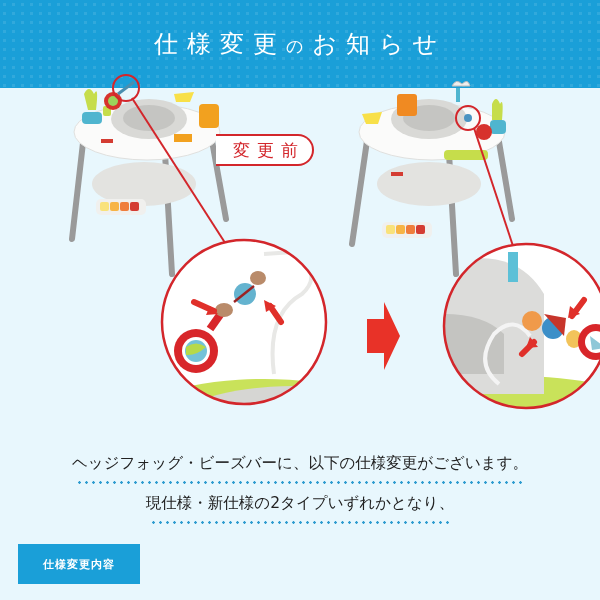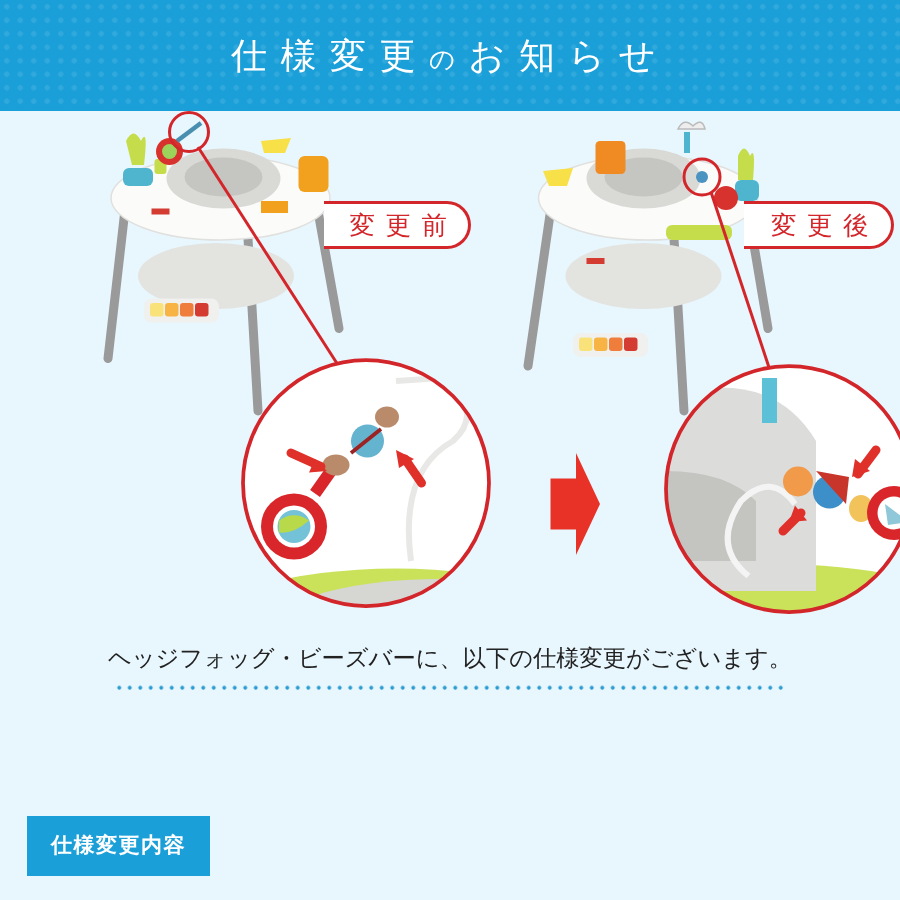--- a/index.html
+++ b/index.html
@@ -4,21 +4,21 @@
 <style>
   * { box-sizing: border-box; margin: 0; padding: 0; }
   html, body { width: 600px; height: 600px; overflow: hidden; }
   body {
     background: #e8f7fd;
     font-family: "DejaVu Sans", sans-serif;
     color: #333;
     position: relative;
   }
   .header {
-    position: absolute; left: 0; top: 0; width: 600px; height: 74px;
+    position: absolute; left: 0; top: 0; width: 600px; height: 88px;
     background-color: #1a9fd8;
     background-image: radial-gradient(circle, rgba(255,255,255,0.10) 1.6px, transparent 2px);
     background-size: 9px 9px;
     display: flex; align-items: center; justify-content: center;
   }
   .header-title {
     color: #fff; font-size: 24px; letter-spacing: 9px; font-weight: normal;
   }
   .header-title .small { font-size: 17px; }
 
@@ -27,39 +27,39 @@
 
   .tag {
     position: absolute; height: 32px; border: 2px solid #d3262b; background: #fff;
     border-radius: 0 18px 18px 0; border-left: none;
     color: #d3262b; font-size: 17px; letter-spacing: 7px;
     display: flex; align-items: center; justify-content: center; padding-left: 10px;
   }
   .tag-before { left: 172px; top: 60px; width: 98px; }
   .tag-after { left: 452px; top: 60px; width: 100px; }
 
-  .notice { position: absolute; left: 0; top: 425px; width: 600px; }
+  .notice { position: absolute; left: 0; top: 449px; width: 600px; }
   .line {
     text-align: center; font-size: 15.5px; color: #222;
     height: 40px; line-height: 28px; position: relative;
   }
   .line span.txt { display: inline-block; position: relative; padding-bottom: 4px; }
   .line span.txt::after {
     content: ""; position: absolute; left: 4px; right: 4px; bottom: -3px; height: 3px;
     background-image: radial-gradient(circle, #2e9cd0 1.1px, transparent 1.5px);
     background-size: 7px 3px; background-repeat: repeat-x;
   }
 
   .spec {
     position: absolute; left: 18px; top: 544px; width: 564px; height: 40px;
     display: flex; gap: 3px;
   }
   .spec-label, .spec-value {
     background: #1a9fd8; color: #fff; display: flex; align-items: center; justify-content: center;
-    font-size: 14px;
+    font-size: 11px;
   }
   .spec-label { width: 122px; font-weight: bold; letter-spacing: 1px; }
   .spec-value { flex: 1; font-size: 14.5px; letter-spacing: 1px; }
 </style>
 </head>
 <body>
 
 <div class="header">
   <h1 class="header-title"><span>仕様変更</span><span class="small">の</span><span>お知らせ</span></h1>
 </div>
@@ -179,22 +179,22 @@
         <path d="M478 280 L 490 268" stroke="#e0302a" stroke-width="6" stroke-linecap="round"></path>
         <path d="M486 263 L 494 273 L 482 274 Z" fill="#e0302a"></path>
         <path d="M540 226 L 528 242" stroke="#e0302a" stroke-width="6" stroke-linecap="round"></path>
         <path d="M524 244 L 526 232 L 536 240 Z" fill="#e0302a"></path>
       </g>
       <circle cx="482" cy="252" r="82" fill="none" stroke="#d3262b" stroke-width="2.5"></circle>
     </g>
   </svg>
 
   <div class="tag tag-before">変更前</div>
-  <div class="tag tag-after">変更後</div>
 </div>
 
 <div class="notice">
   <p class="line"><span class="txt">ヘッジフォッグ・ビーズバーに、以下の仕様変更がございます。</span></p>
+  <p class="line"><span class="txt">現仕様・新仕様の2タイプいずれかとなり、</span></p>
 </div>
 
 <div class="spec">
   <div class="spec-label">仕様変更内容</div>
 </div>
 
 </body></html>

